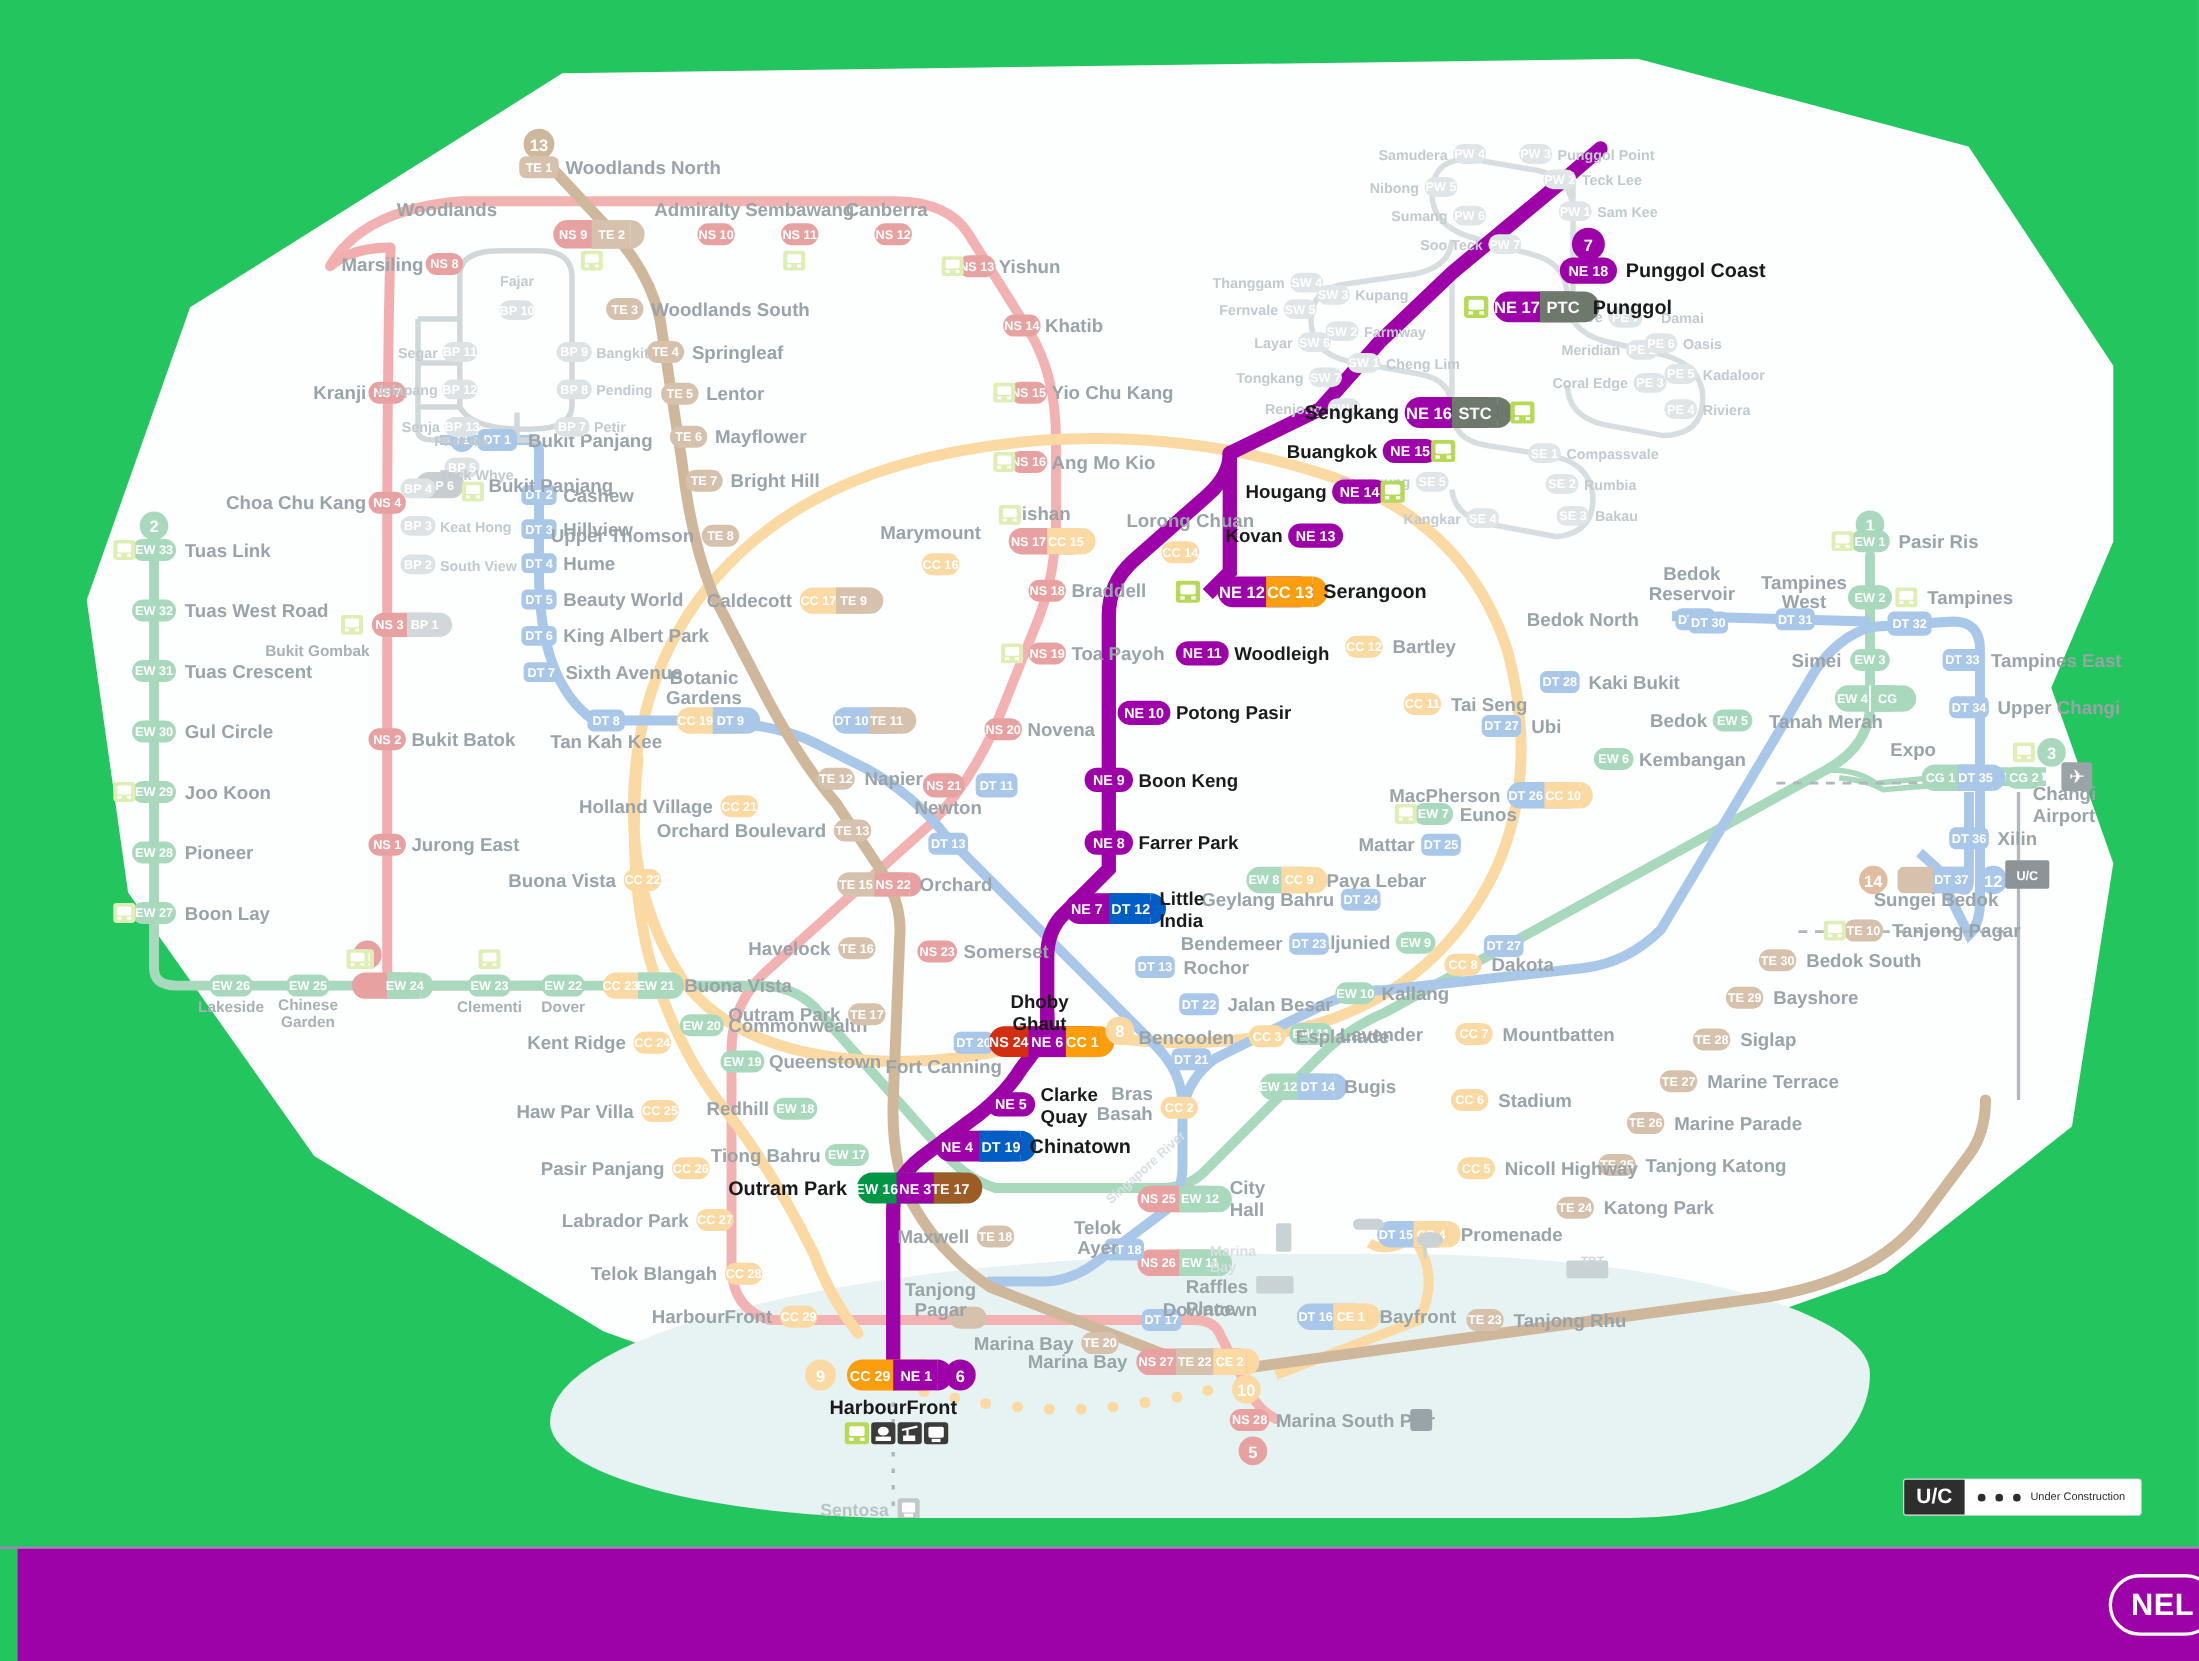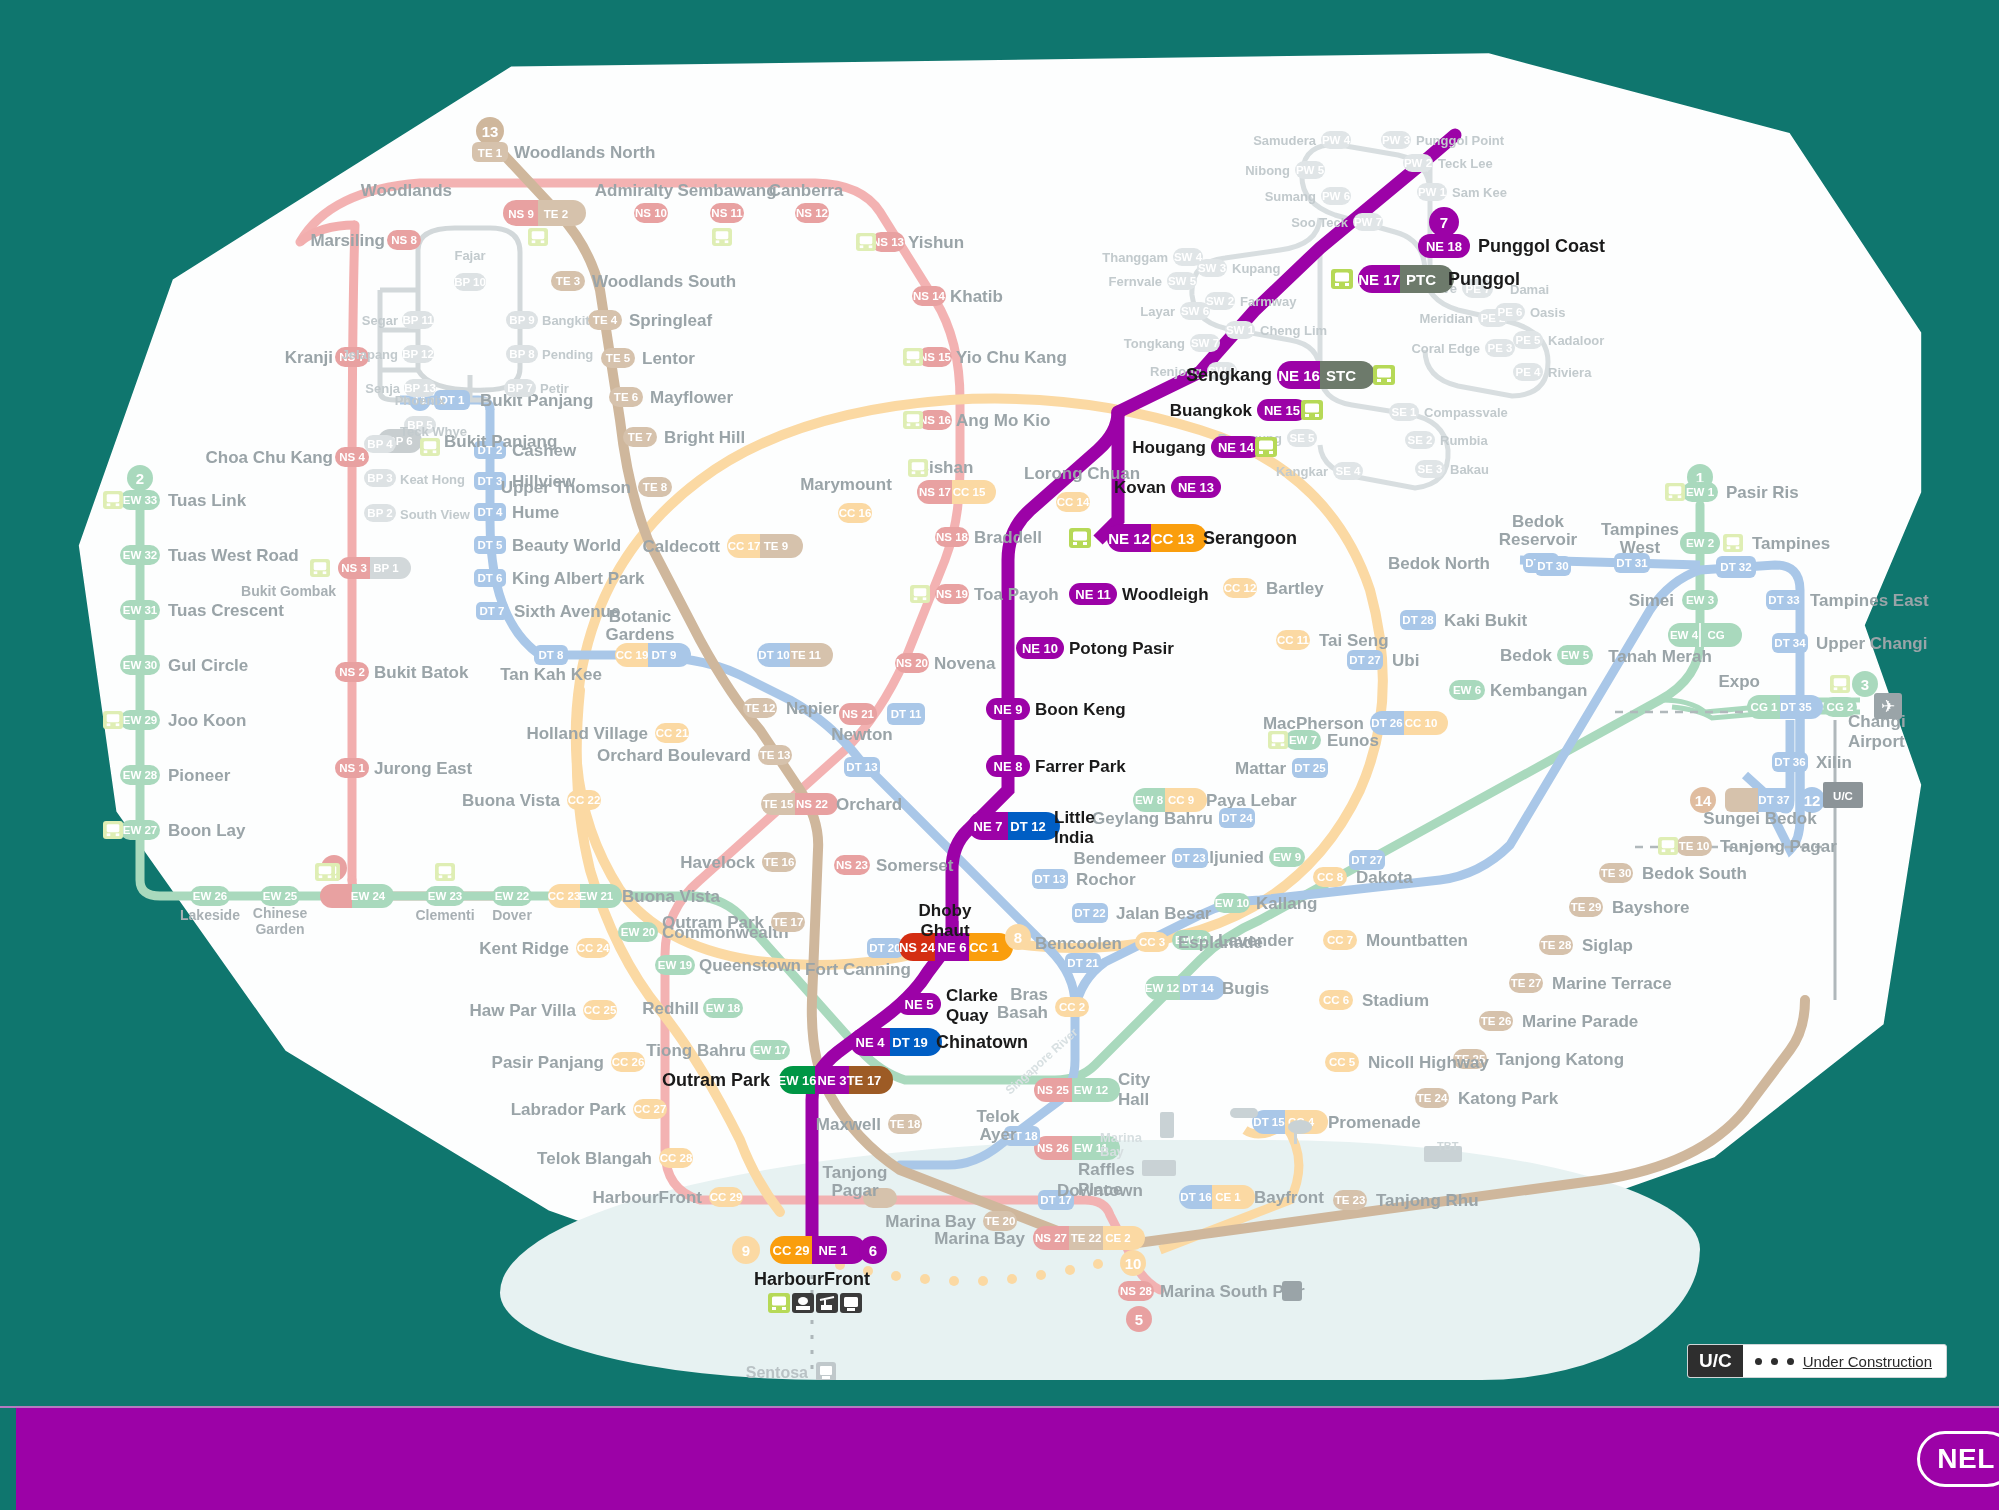--- a/index.html
+++ b/index.html
@@ -6,21 +6,21 @@
   html, body {
     margin: 0; padding: 0;
     width: 1999px; height: 1510px;
     overflow: hidden;
     background: #f0f6f6;
     font-family: "Liberation Sans", sans-serif;
   }
   #root {
     position: relative;
     width: 1999px; height: 1510px;
-    background: #0f766e;
+    background: #22c55e;
   }
   
   #landmass {
     position: absolute;
     left: 60px; top: 40px;
     width: 1880px; height: 1330px;
     background: #fdfefe;
     clip-path: polygon(24% 2%, 76% 1%, 92% 7%, 99% 22%, 99% 34%, 96% 44%, 99% 56%,
                        97% 74%, 88% 84%, 72% 92%, 56% 97%, 40% 95%, 26% 88%,
                        12% 76%, 3% 58%, 1% 38%, 6% 18%);
@@ -86,21 +86,21 @@
     background: #2e2e2e; color: #fff;
     font-size: 19px; font-weight: bold;
     padding: 0 11px; display:flex; align-items:center;
     font-family: "Liberation Sans", sans-serif;
   }
   #legend-body {
     display:flex; align-items:center; gap:9px;
     padding: 0 14px 0 12px;
   }
   .leg-dot { width:7px; height:7px; border-radius:50%; background:#2e2e2e; }
-  #legend-text { color:#2b2b2b; font-size:15px; font-family:"Liberation Sans",sans-serif; white-space:nowrap;text-decoration:underline; }
+  #legend-text { color:#2b2b2b; font-size:10px; font-family:"Liberation Sans",sans-serif; white-space:nowrap; }
 
   .sentosa-lbl { fill:#b9c2c5; font-size:16px; font-weight:bold; }
 </style>
 </head>
 <body>
 
 <div id="root">
 
   <div id="landmass"></div>
   <div id="water-inner"></div>

